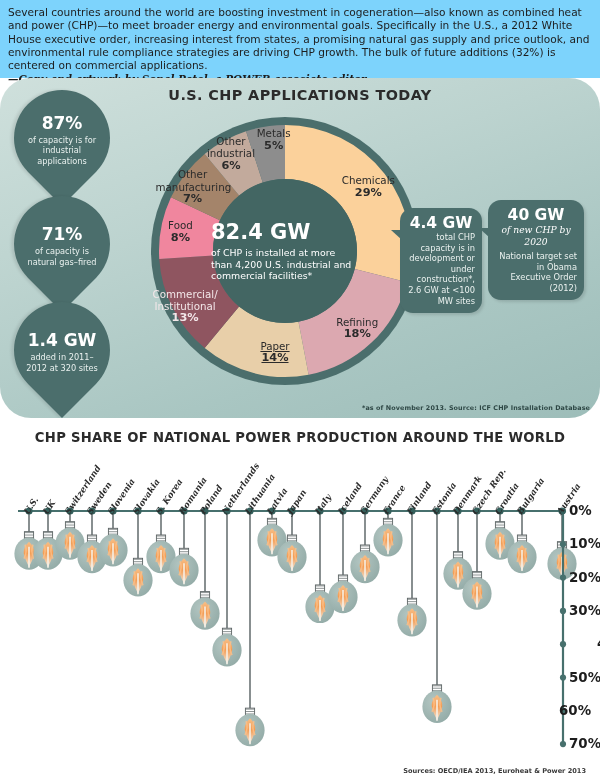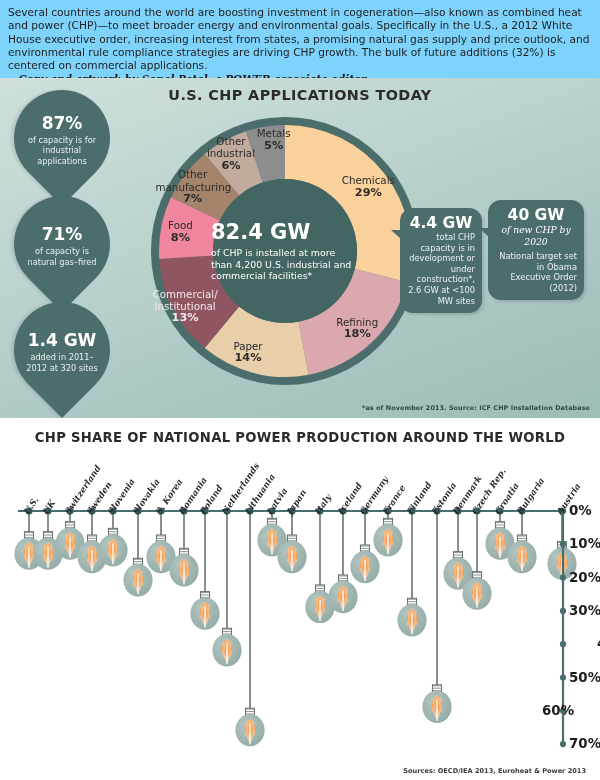--- a/index.html
+++ b/index.html
@@ -25,20 +25,21 @@
     font-family:"DejaVu Serif", serif;
     font-size:10.4px; line-height:13.4px; color:#1d1d1d;
     font-style:italic; font-weight:bold;
     margin-top:1px;
   }
   
   #panel-top {
     position:absolute; left:0; top:78px; width:600px; height:340px;
     background:linear-gradient(160deg,#cfe0dc 0%,#bcd3cf 38%,#a9c6c2 72%,#9dbdb9 100%);
     overflow:hidden;
+    border-radius:31px;
   }
   #panel-title {
     position:absolute; left:0; top:9px; width:600px;
     text-align:center;
     font-family:"DejaVu Sans", sans-serif;
     font-weight:bold; font-size:14.4px; letter-spacing:.4px;
     color:#2b2b2b;
   }
   
   .drop {
@@ -220,21 +221,21 @@
     </div>
     <div id="pie-labels">
         <div class="pie-label" style="width: 62px; left: 187.346px; top: 68.3506px;">
           <span class="nm">Chemicals</span>
           <span class="pc">29%</span>
         </div>
         <div class="pie-label" style="width: 62px; left: 176.206px; top: 209.892px;">
           <span class="nm">Refining</span>
           <span class="pc">18%</span>
         </div>
-        <div class="pie-label" style="width: 62px; left: 67px; top: 234.12px;">
+        <div class="pie-label" style="width: 62px; left: 94px; top: 234.12px; text-decoration: underline;">
           <span class="nm">Paper</span>
           <span class="pc">14%</span>
         </div>
         <div class="pie-label" style="width: 74px; left: -1.90794px; top: 181.868px; color: rgb(243, 231, 233);">
           <span class="nm">Commercial/​Institutional</span>
           <span class="pc">13%</span>
         </div>
         <div class="pie-label" style="width: 62px; left: -0.550789px; top: 113.437px;">
           <span class="nm">Food</span>
           <span class="pc">8%</span>
@@ -661,18 +662,18 @@
         <div class="ctry-label" style="left: 523px; top: 88px;">Bulgaria</div>
         <div class="ctry-label" style="left: 563px; top: 88px;">Austria</div>
       </div>
     <div id="ytick-layer">
         <div class="axis-lbl" style="left: 569px; top: 85px;">0%</div>
         <div class="axis-lbl" style="left: 569px; top: 118.3px;">10%</div>
         <div class="axis-lbl" style="left: 569px; top: 151.6px;">20%</div>
         <div class="axis-lbl" style="left: 569px; top: 184.9px;">30%</div>
         <div class="axis-lbl" style="left: 569px; top: 218.2px; margin-left: 28px;">40%</div>
         <div class="axis-lbl" style="left: 569px; top: 251.5px;">50%</div>
-        <div class="axis-lbl" style="left: 542px; top: 284.8px;">60%</div>
+        <div class="axis-lbl" style="left: 559px; top: 284.8px;">60%</div>
         <div class="axis-lbl" style="left: 569px; top: 318.1px;">70%</div>
       </div>
   </div>
   <div id="sources">Sources: OECD/IEA 2013, Euroheat &amp; Power 2013</div>
 </div>
 
 </body></html>

